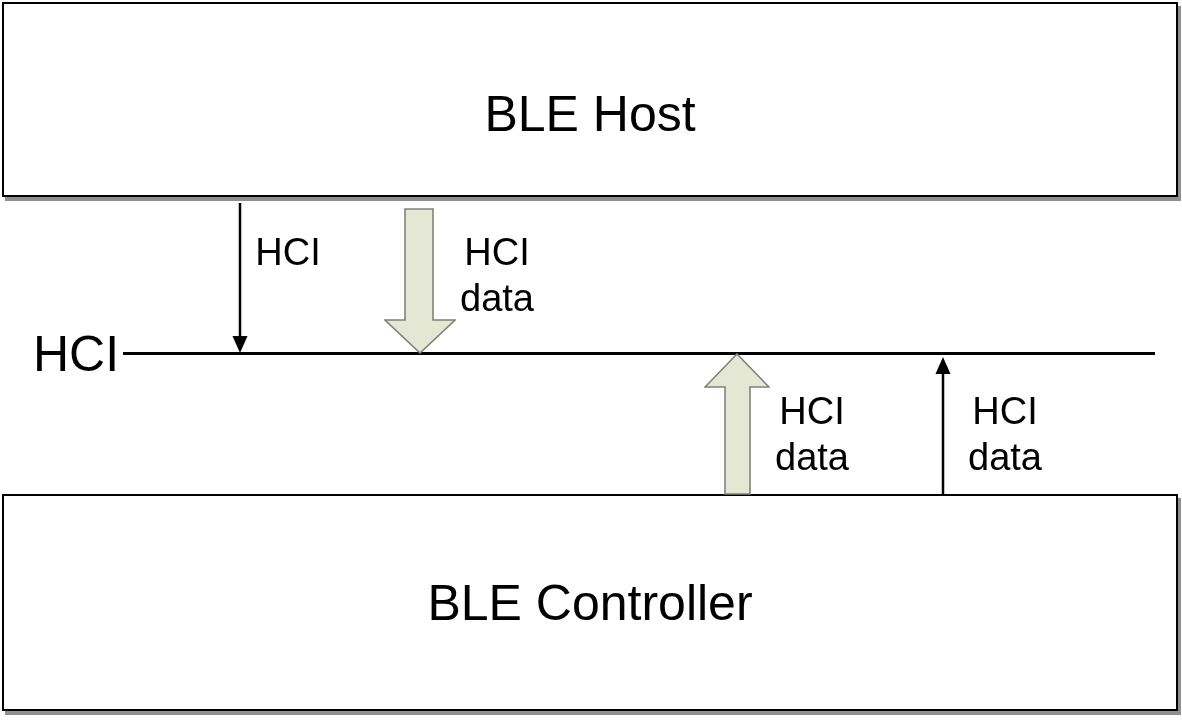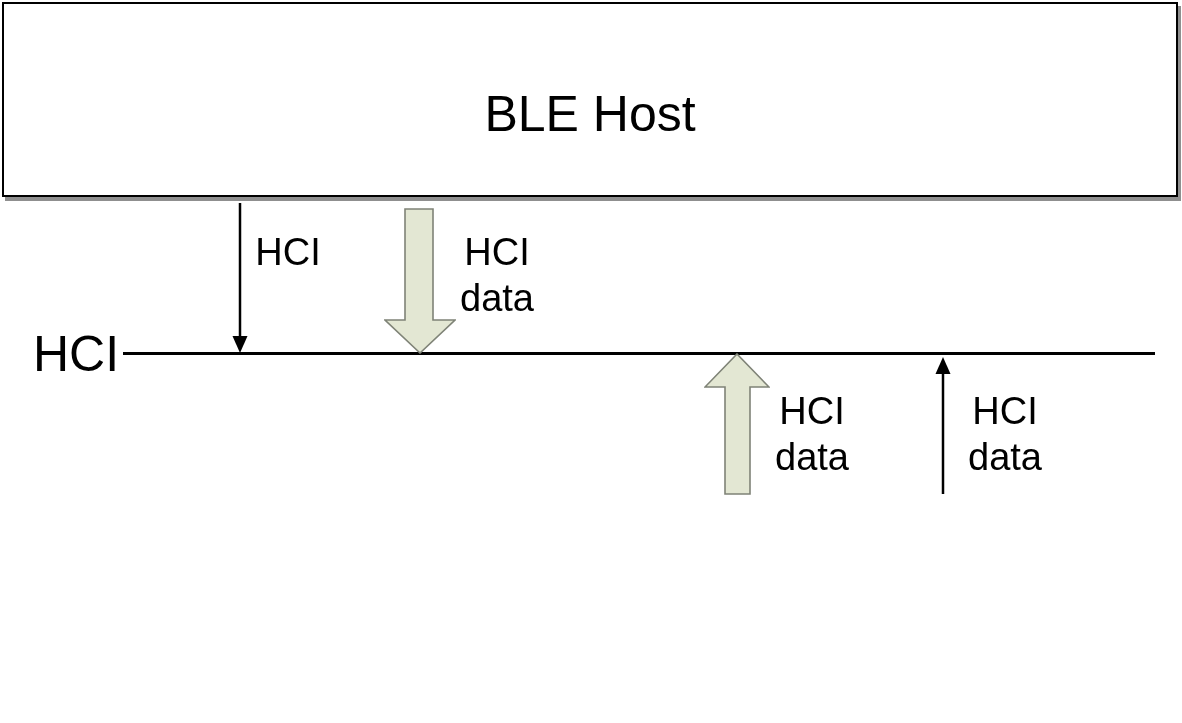--- a/index.html
+++ b/index.html
@@ -61,20 +61,23 @@
 </style>
 </head>
 <body>
 
 <div class="canvas">
 
   <div class="box box-host">
     <div class="box-title">BLE Host</div>
   </div>
 
+  <div class="box box-controller">
+    <div class="box-title">BLE Controller</div>
+  </div>
 
   <div class="hci-label">HCI</div>
   <div class="hci-line"></div>
 
   <svg class="abs arr-cmd" width="24" height="151" viewBox="0 0 24 151">
     <line x1="12" y1="0" x2="12" y2="137" stroke-width="2.5" stroke="#000000"></line>
     <polygon points="12,150 4.5,133 19.5,133" fill="#000000"></polygon>
   </svg>
   <div class="arrow-label lbl-cmd">
     <div>HCI</div>

